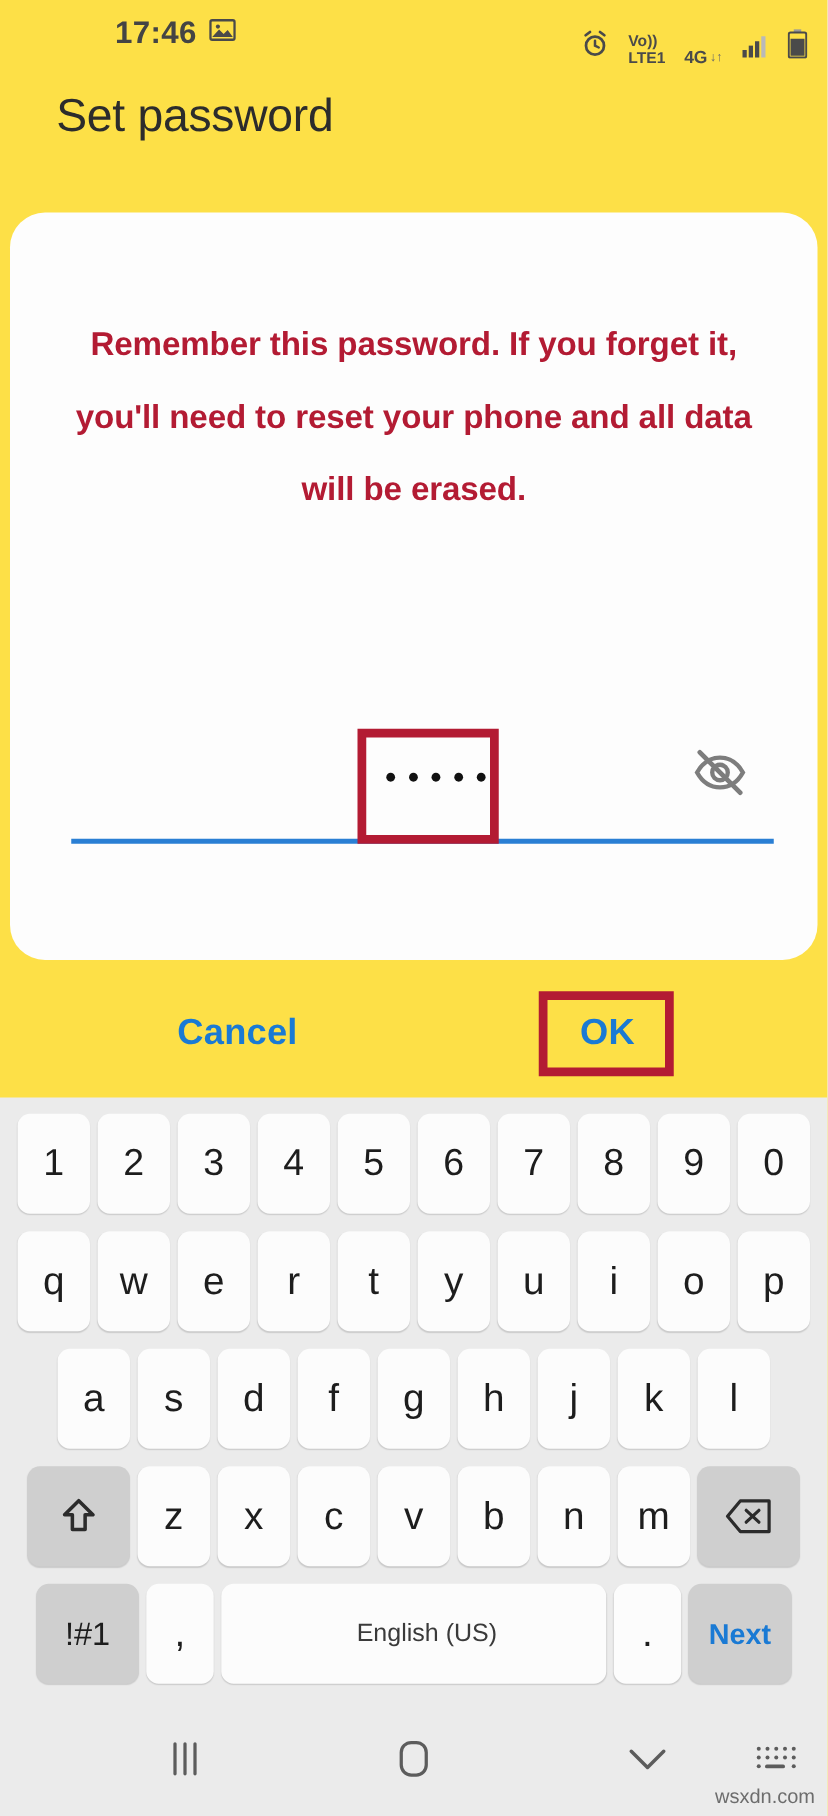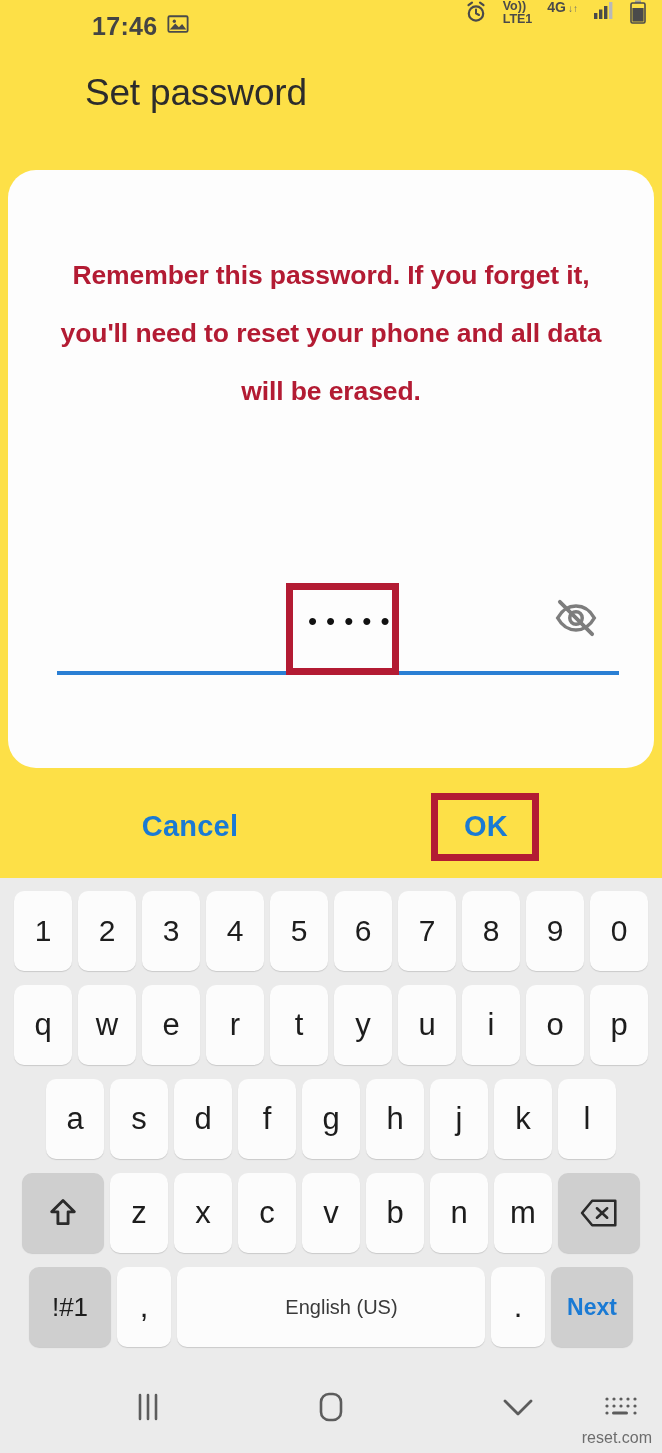--- a/index.html
+++ b/index.html
@@ -23,38 +23,37 @@
     color: #4a4a4a;
   }
   #status-left {
     display: flex; align-items: center; gap: 10px;
     margin-left: 92px;
   }
   #clock { font-size: 25px; font-weight: 700; letter-spacing: .3px; color: #444; }
   .sb-icon { display: inline-block; }
   #status-right {
     position: absolute; right: 16px; top: 0; height: 52px;
-    display: flex; align-items: flex-start; gap: 15px;
+    display: flex; align-items: flex-end; gap: 15px;
   }
   .volte-stack {
     display: flex; flex-direction: column;
     line-height: 1.0; font-size: 12.5px; font-weight: 700; color: #4a4a4a;
   }
   .net-stack {
     display: flex; align-items: flex-end; gap: 2px;
   }
   .fourg { font-size: 14px; font-weight: 700; color: #4a4a4a; line-height: 1; }
   .arrows { font-size: 10px; color: #6a6a6a; line-height: 1; }
 
   
   #page-title {
     position: absolute; left: 45px; top: 72px;
     font-size: 37px; font-weight: 400; color: #2c2c2c;
     letter-spacing: -0.2px;
-    margin-left: 40px;
   }
 
   
   #dialog-card {
     position: absolute; left: 8px; top: 170px;
     width: 646px; height: 598px;
     background: #fdfdfd;
     border-radius: 28px;
   }
   #warning-text {
@@ -358,16 +357,16 @@
             <circle cx="12" cy="12" r="1.6"></circle>
           <circle cx="19" cy="12" r="1.6"></circle>
             <circle cx="26" cy="12" r="1.6"></circle>
           <circle cx="33" cy="12" r="1.6"></circle>
           <circle cx="5" cy="19" r="1.6"></circle>
           <rect x="10" y="17.6" width="16" height="3" rx="1.5"></rect>
           <circle cx="33" cy="19" r="1.6"></circle>
         </g>
       </svg>
     </div>
-    <div id="watermark">reset.com</div>
+    <div id="watermark">wsxdn.com</div>
   </div>
 
 </div>
 
 </body></html>

